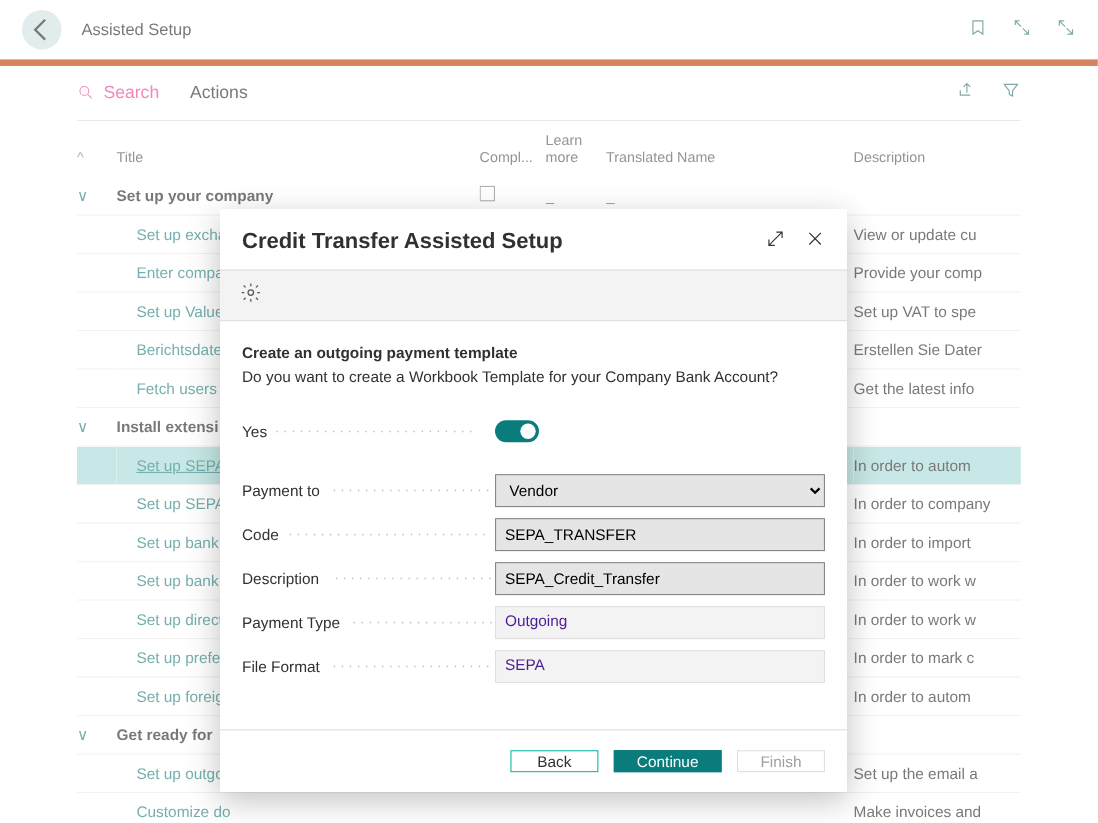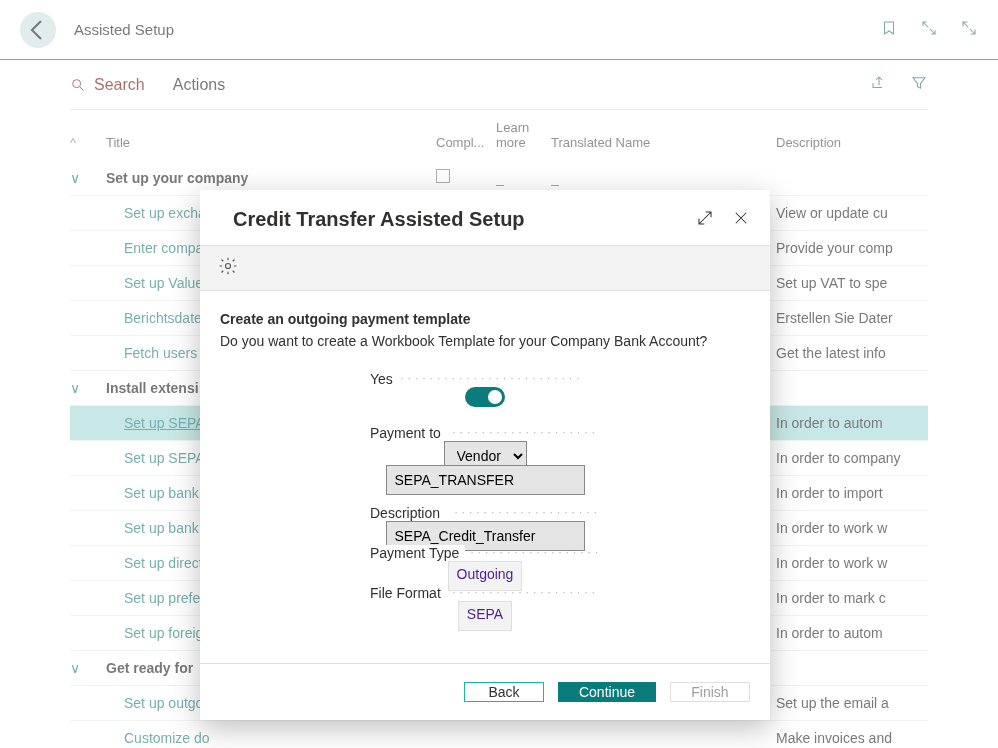--- a/index.html
+++ b/index.html
@@ -1,28 +1,28 @@
 <!DOCTYPE html>
 <html><head>
 <meta charset="utf-8">
 <style>
   * { box-sizing: border-box; margin: 0; padding: 0; }
   body { font-family: "Segoe UI", Arial, sans-serif; background: #fff; color: #323130; width:998px; height:748px; overflow:hidden; position:relative; }
 
   
-  .topbar { height:60px; display:flex; align-items:center; padding:4px 20px; border-bottom:1px solid #c2410c; }
+  .topbar { height:60px; display:flex; align-items:center; padding:4px 20px; border-bottom:6px solid #c2410c; }
   .back-circle { width:36px; height:36px; background:#d0e3e2; border-radius:50%; display:flex; align-items:center; justify-content:center; color:#323130; margin-right:18px; cursor:pointer; }
   .top-title { font-size:15px; color:#323130; }
   .topbar-right { margin-left:auto; display:flex; gap:22px; color:#3b7b78; }
   .topbar-right svg { width:18px; height:18px; }
 
   
   .content-frame { padding-left:70px; padding-right:70px; }
   .toolbar { height:50px; display:flex; align-items:center; border-bottom:1px solid #e1dfdd; }
-  .toolbar .search { display:flex; align-items:center; gap:8px; color:#7f1d1d; }
+  .toolbar .search { display:flex; gap:8px; color:#ec4899; }
   .toolbar .actions { margin-left:28px; }
   .toolbar-right { margin-left:auto; display:flex; gap:22px; color:#3b7b78; }
   .toolbar-right svg { width:18px; height:18px; }
 
   
   table.grid { width:100%; border-collapse:collapse; table-layout:fixed; }
   table.grid th { text-align:left; font-weight:400; color:#595959; font-size:13px; padding:10px 8px 10px 0; vertical-align:bottom; }
   table.grid th.expcol { width:36px; }
   table.grid th.titlecol { width:330px; }
   table.grid th.compcol { width:60px; }
@@ -38,30 +38,30 @@
   .checkbox-empty { width:14px; height:14px; border:1px solid #8a8886; display:inline-block; }
   .dash { color:#2a8582; }
   tr.row.selected { background:#a9dcd9; }
   tr.row.selected .link { text-decoration:underline; }
 
   
   .dim { position:absolute; inset:0; background:rgba(255,255,255,0.35); pointer-events:none; z-index:5; }
 
   
   .dialog { position:absolute; top:190px; left:200px; width:570px; height:530px; background:#fff; box-shadow:0 8px 28px rgba(0,0,0,0.25); z-index:10; display:flex; flex-direction:column; }
-  .dlg-head { display:flex; align-items:center; padding:18px 20px 14px 20px;margin-left:13px; }
+  .dlg-head { display:flex; align-items:center; padding:18px 20px 14px 20px; }
   .dlg-title { font-size:20px; font-weight:600; }
   .dlg-head-icons { margin-left:auto; display:flex; gap:18px; color:#323130; }
   .dlg-head-icons svg { width:18px; height:18px; cursor:pointer; }
   .dlg-gear { background:#f3f3f3; border-top:1px solid #e1dfdd; border-bottom:1px solid #e1dfdd; padding:10px 18px; }
   .dlg-gear svg { width:20px; height:20px; color:#595959; }
   .dlg-body { padding:20px; flex:1; overflow:hidden; }
   .dlg-sub { font-weight:600; font-size:14px; margin-bottom:6px; }
   .dlg-q   { font-size:14px; margin-bottom:22px; }
-  .frow { display:flex; align-items:center; height:40px;flex-direction:column; }
+  .frow { display:flex; align-items:center; height:40px; }
   .frow .flabel { width:230px; font-size:14px; color:#323130; position:relative; }
   .frow .flabel::after { content:"·  ·  ·  ·  ·  ·  ·  ·  ·  ·  ·  ·  ·  ·  ·  ·  ·  ·  ·  ·  ·  ·  ·  ·  ·"; color:#b8b8b8; font-size:12px; position:absolute; left:0; right:0; overflow:hidden; white-space:nowrap; padding-left:var(--labw,40px); }
   .frow .flabel span { background:#fff; position:relative; z-index:2; padding-right:6px; }
   .frow .fval { flex:1; }
   .fval select, .fval input { width:100%; height:30px; border:1px solid #8a8886; padding:2px 8px; font-size:14px; font-family:inherit; background:#e5e5e5; }
   .fval .readonly { background:#f3f3f3; border:1px solid #e1dfdd; color:#4c1d95; height:30px; padding:4px 8px; font-size:14px; }
 
   .toggle { width:40px; height:20px; border-radius:10px; background:#0a7c7c; position:relative; cursor:pointer; }
   .toggle::after { content:""; position:absolute; width:14px; height:14px; background:#fff; border-radius:50%; top:3px; right:3px; }
 
@@ -304,20 +304,21 @@
 
     <div class="frow">
       <div class="flabel" style="--labw:82px"><span>Payment to</span></div>
       <div class="fval">
         <select>
           <option>Vendor</option>
         </select>
       </div>
     </div>
     <div class="frow">
+      <div class="flabel" style="--labw:42px"><span>Code</span></div>
       <div class="fval"><input type="text" value="SEPA_TRANSFER" style=""></div>
     </div>
     <div class="frow">
       <div class="flabel" style="--labw:84px"><span>Description</span></div>
       <div class="fval"><input type="text" value="SEPA_Credit_Transfer" style=""></div>
     </div>
     <div class="frow">
       <div class="flabel" style="--labw:100px"><span>Payment Type</span></div>
       <div class="fval">
           <div class="readonly">Outgoing</div>

